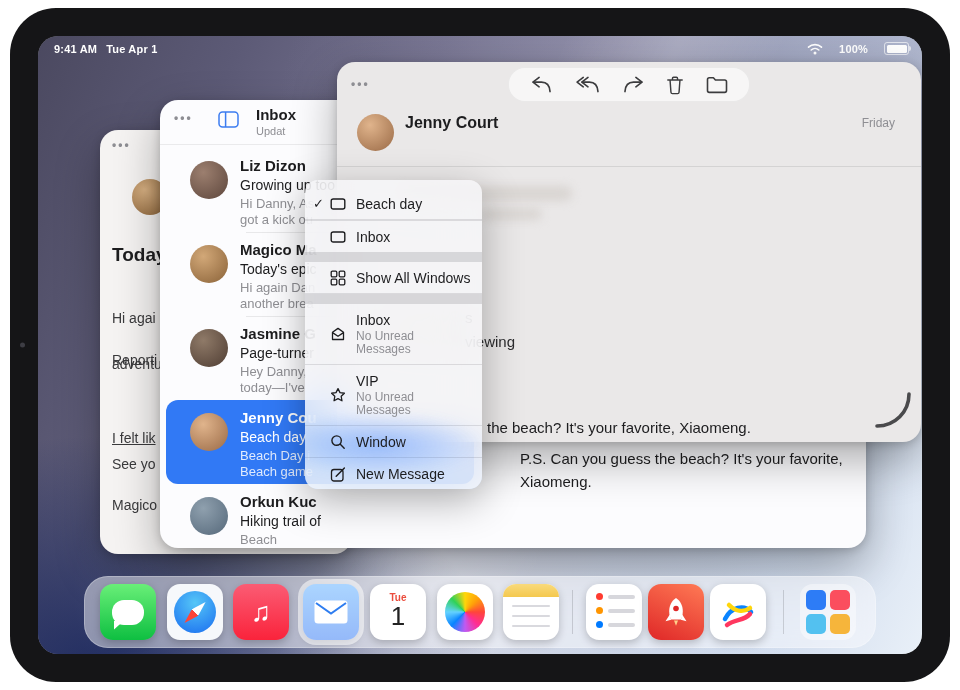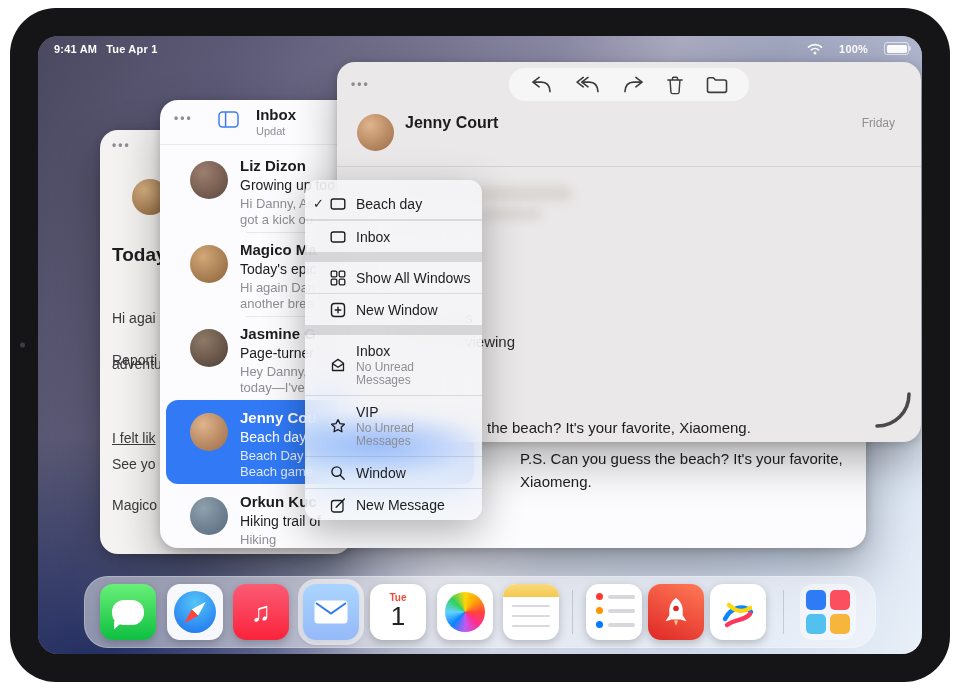--- a/index.html
+++ b/index.html
@@ -215,21 +215,21 @@
         <div class="er-name">Jenny Cou</div>
         <div class="er-subj">Beach day</div>
         <div class="er-p1">Beach Day i</div>
         <div class="er-p2">Beach game</div>
       </div>
 
       <div class="abs email-row" style="top:384px;">
         <div class="er-av" style="background:radial-gradient(circle at 35% 30%,#8fa0ae,#55687a);"></div>
         <div class="er-name">Orkun Kuc</div>
         <div class="er-subj">Hiking trail of</div>
-        <div class="er-p1">Hiking</div>
+        <div class="er-p1">Beach</div>
       </div>
 
       <div class="abs wi-msgline" style="left:360px;top:350px;">P.S. Can you guess the beach? It's your favorite,</div>
       <div class="abs wi-msgline" style="left:360px;top:373px;">Xiaomeng.</div>
     </div>
 
     <div class="win win-msg">
       <div class="abs win-dots" style="left:14px;top:15px;">•••</div>
 
       <div class="abs toolbar">
@@ -320,30 +320,20 @@
                 <rect x="9.2" y="1.2" width="5.6" height="5.6" rx="1.2"></rect>
                 <rect x="1.2" y="9.2" width="5.6" height="5.6" rx="1.2"></rect>
                 <rect x="9.2" y="9.2" width="5.6" height="5.6" rx="1.2"></rect>
               </g>
             </svg>
           </span>
         <span class="m-label">Show All Windows</span>
       </div>
       <div class="m-hair"></div>
 
-      <div class="m-row">
-        <span class="m-check"></span>
-        <span class="m-ic">
-            <svg width="16" height="16" viewBox="0 0 16 16">
-              <rect x="1.5" y="1.5" width="13" height="13" rx="3" fill="none" stroke="#1d1d1f" stroke-width="1.4"></rect>
-              <path d="M8 5.2v5.6M5.2 8h5.6" stroke="#1d1d1f" stroke-width="1.4" stroke-linecap="round"></path>
-            </svg>
-          </span>
-        <span class="m-label">New Window</span>
-      </div>
       <div class="m-group"></div>
 
       <div class="m-row tall">
         <span class="m-check"></span>
         <span class="m-ic">
             <svg width="16" height="16" viewBox="0 0 16 16">
               <path d="M2.5 6.3 8 2.4l5.5 3.9v7.2h-11z" fill="none" stroke="#1d1d1f" stroke-width="1.3" stroke-linejoin="round"></path>
               <path d="M2.5 6.6 8 10.3l5.5-3.7" fill="none" stroke="#1d1d1f" stroke-width="1.3" stroke-linejoin="round"></path>
             </svg>
           </span>

